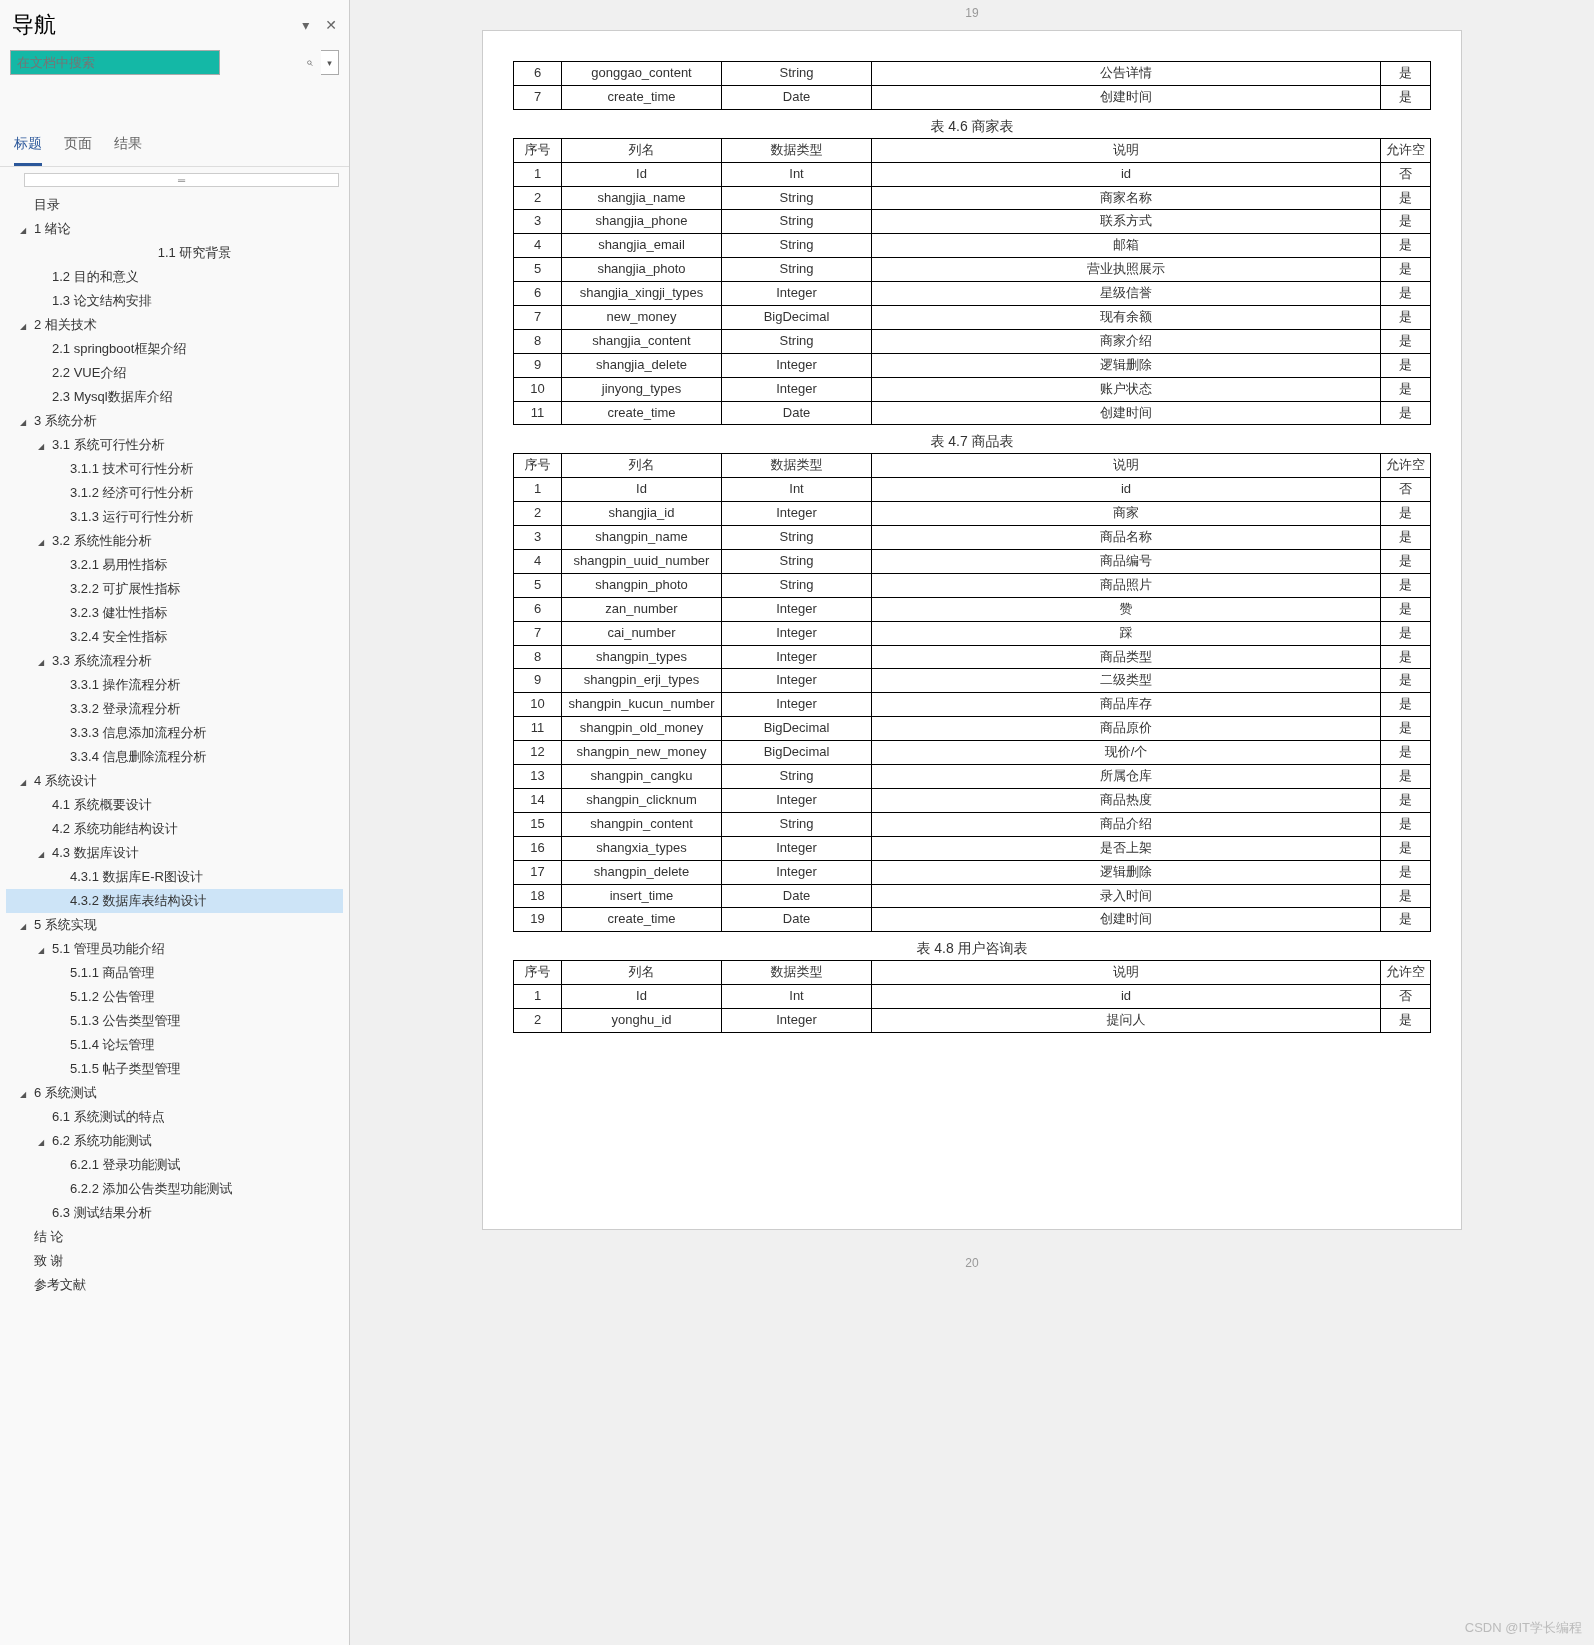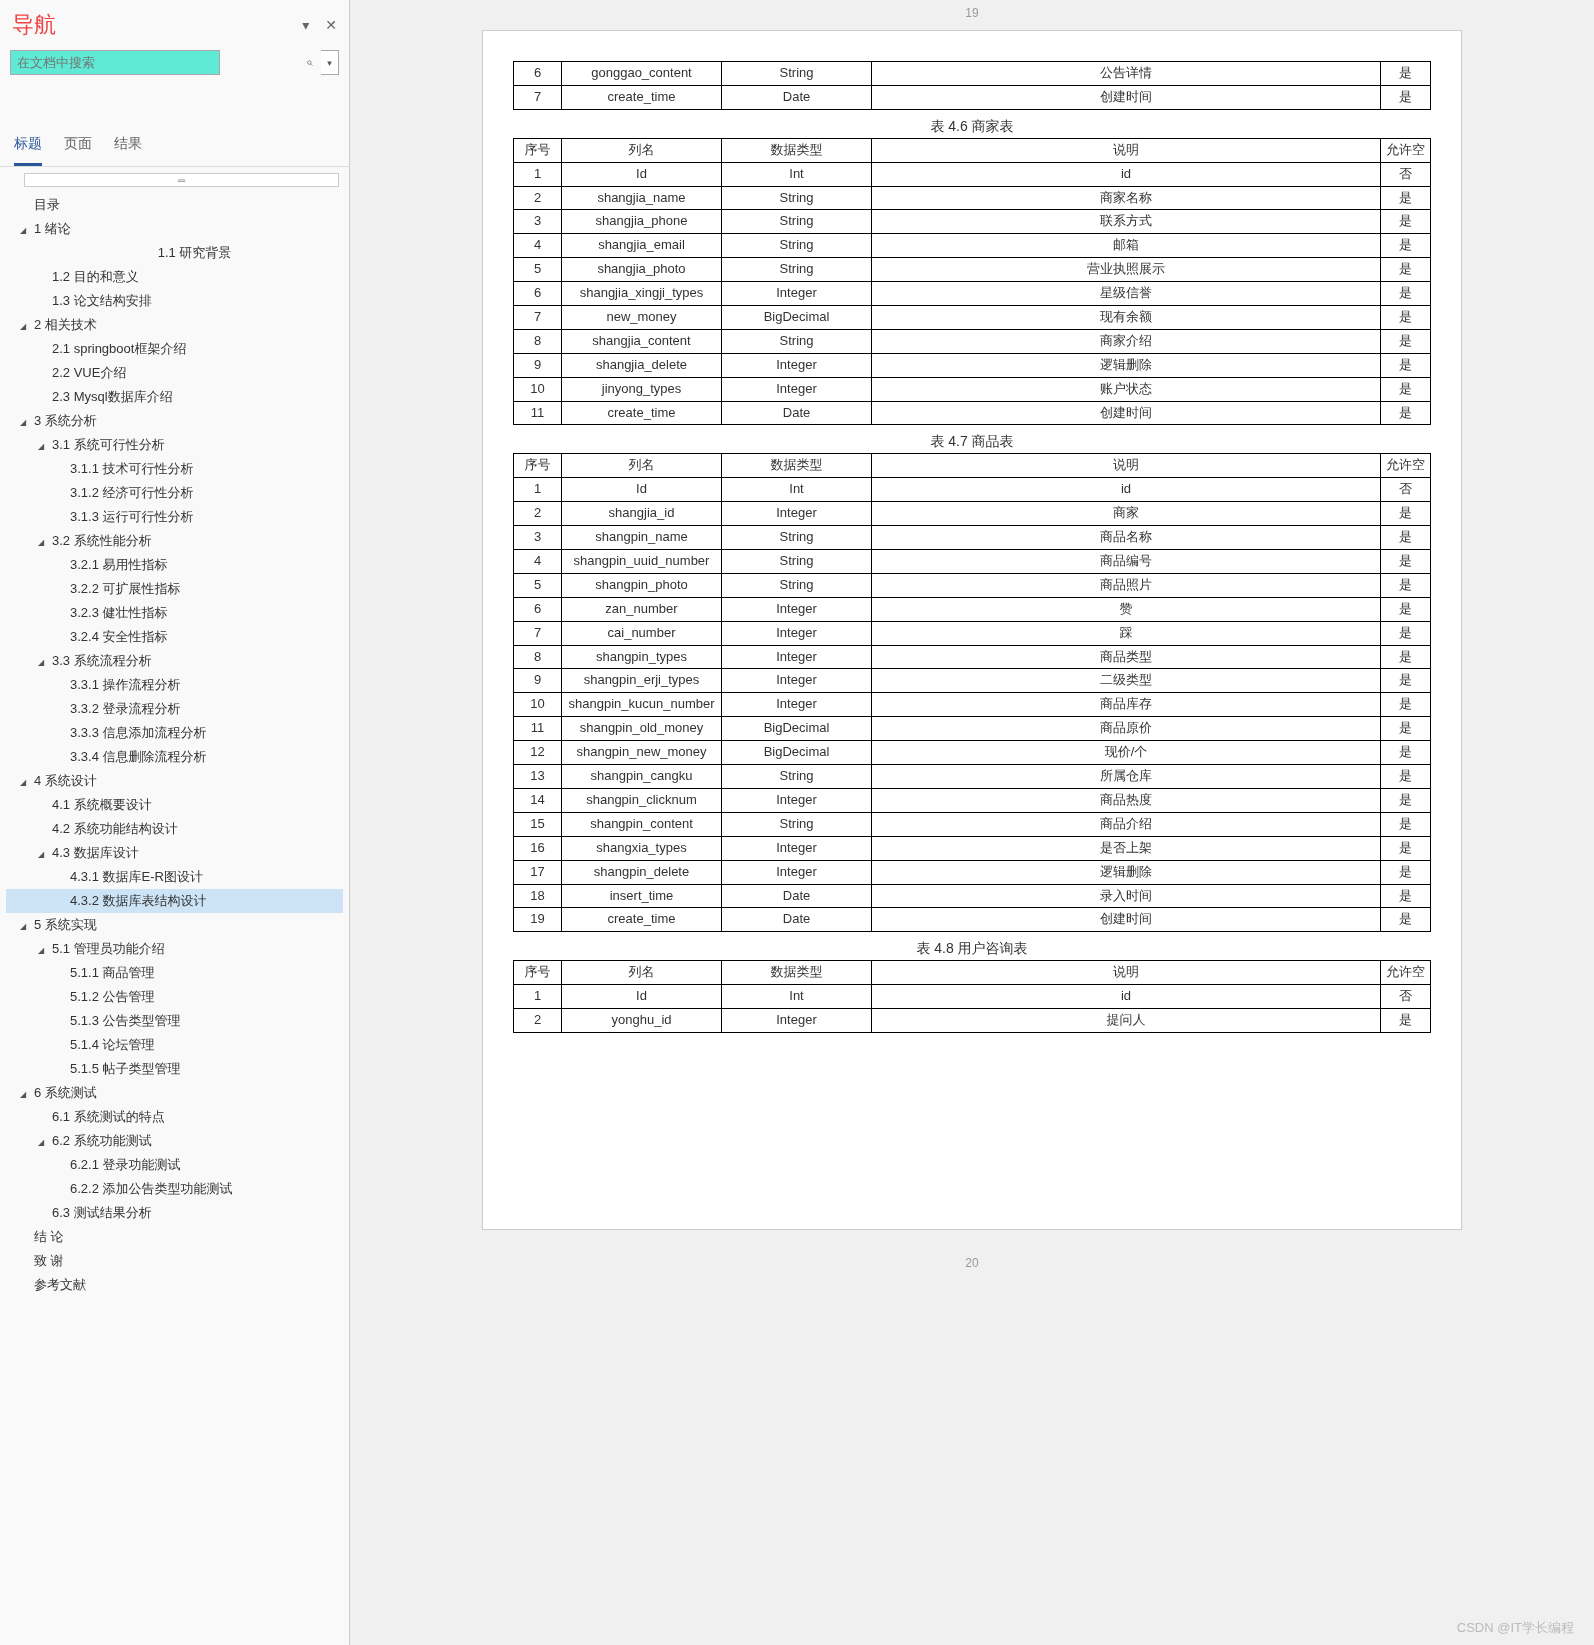--- a/index.html
+++ b/index.html
@@ -1,23 +1,23 @@
 <!DOCTYPE html>
 <html><head>
 <meta charset="utf-8">
 <style>
 * { box-sizing: border-box; margin: 0; padding: 0; }
 body { font-family: "Microsoft YaHei", Arial, sans-serif; font-size: 13px; color: #333; background: #fff; display: flex; height: 100vh; overflow: hidden; }
 .nav-panel { width: 350px; border-right: 1px solid #ccc; background: #f9f9f9; display: flex; flex-direction: column; overflow: hidden; }
 .nav-header { display: flex; align-items: center; justify-content: space-between; padding: 10px 12px 4px 12px; }
-.nav-title { font-size: 22px; color: #ef4444; font-weight: 400; }
+.nav-title { font-size: 22px; color: #000000; font-weight: 400; }
 .nav-header-icons { display: flex; gap: 16px; }
 .nav-header-icons span { color: #666; cursor: pointer; font-size: 14px; }
 .search-row { display: flex; padding: 6px 10px 8px 10px; gap: 0; }
-.search-box { flex: 1; border: 1px solid #aaa; padding: 4px 26px 4px 6px; font-size: 13px; background: #5eead4; position: relative; }
+.search-box { flex: 1; border: 1px solid #aaa; padding: 4px 26px 4px 6px; font-size: 13px; background: #14b8a6; position: relative; }
 .search-wrap { position: relative; flex: 1; }
 .search-icon { position: absolute; right: 8px; top: 5px; color: #666; font-size: 12px; transform: scaleX(-1); }
 .dd-btn { width: 18px; border: 1px solid #aaa; border-left: none; background: #fff; display: flex; align-items: center; justify-content: center; font-size: 9px; color: #555; cursor: pointer; }
 .tabs { display: flex; gap: 22px; padding: 0 14px; border-bottom: 1px solid #ddd; margin-top: 44px; }
 .tab { padding: 8px 0 10px 0; font-size: 14px; color: #666; cursor: pointer; border-bottom: 3px solid transparent; }
 .tab.active { color: #2b579a; border-bottom-color: #2b579a; }
 .zoom-bar { margin: 6px 10px 4px 24px; border: 1px solid #ccc; height: 14px; display: flex; align-items: center; justify-content: center; color: #888; font-size: 10px; background: #fff; }
 .tree { flex: 1; overflow-y: auto; padding: 2px 6px 10px 6px; }
 .tree-item { padding: 3px 6px 3px 6px; cursor: pointer; white-space: nowrap; color: #333; font-size: 13px; display: flex; align-items: center; }
 .tree-item.selected { background: #cde4f7; }
@@ -28,21 +28,21 @@
 .page-num { text-align: center; color: #999; font-size: 12px; padding: 6px 0 10px 0; }
 .page { background: #fff; border: 1px solid #ccc; margin: 0 auto 20px auto; padding: 30px 30px 40px 30px; max-width: 980px; min-height: 1200px; position: relative; }
 .header-line { text-align: right; color: #888; font-size: 13px; border-bottom: 1px solid #999; padding: 0 0 6px 0; margin-bottom: 14px; }
 table.data { width: 100%; border-collapse: collapse; font-size: 13px; margin-bottom: 4px; }
 table.data td { border: 1px solid #000; padding: 3px 4px; text-align: center; vertical-align: middle; line-height: 1.3; }
 .tcap { text-align: center; font-size: 14px; padding: 4px 0 2px 0; }
 table.data td:nth-child(1){width:48px;}
 table.data td:nth-child(2){width:160px;}
 table.data td:nth-child(3){width:150px;}
 table.data td:nth-child(5){width:50px;}
-.watermark { position: fixed; right: 20px; bottom: 8px; color: #bbb; font-size: 13px; }
+.watermark { position: fixed; right: 12px; bottom: 8px; color: #bbb; font-size: 13px; }
 </style>
 </head>
 <body>
 
 <div class="nav-panel">
   <div class="nav-header">
     <div class="nav-title">导航</div>
     <div class="nav-header-icons">
       <span>▾</span>
       <span>✕</span>

